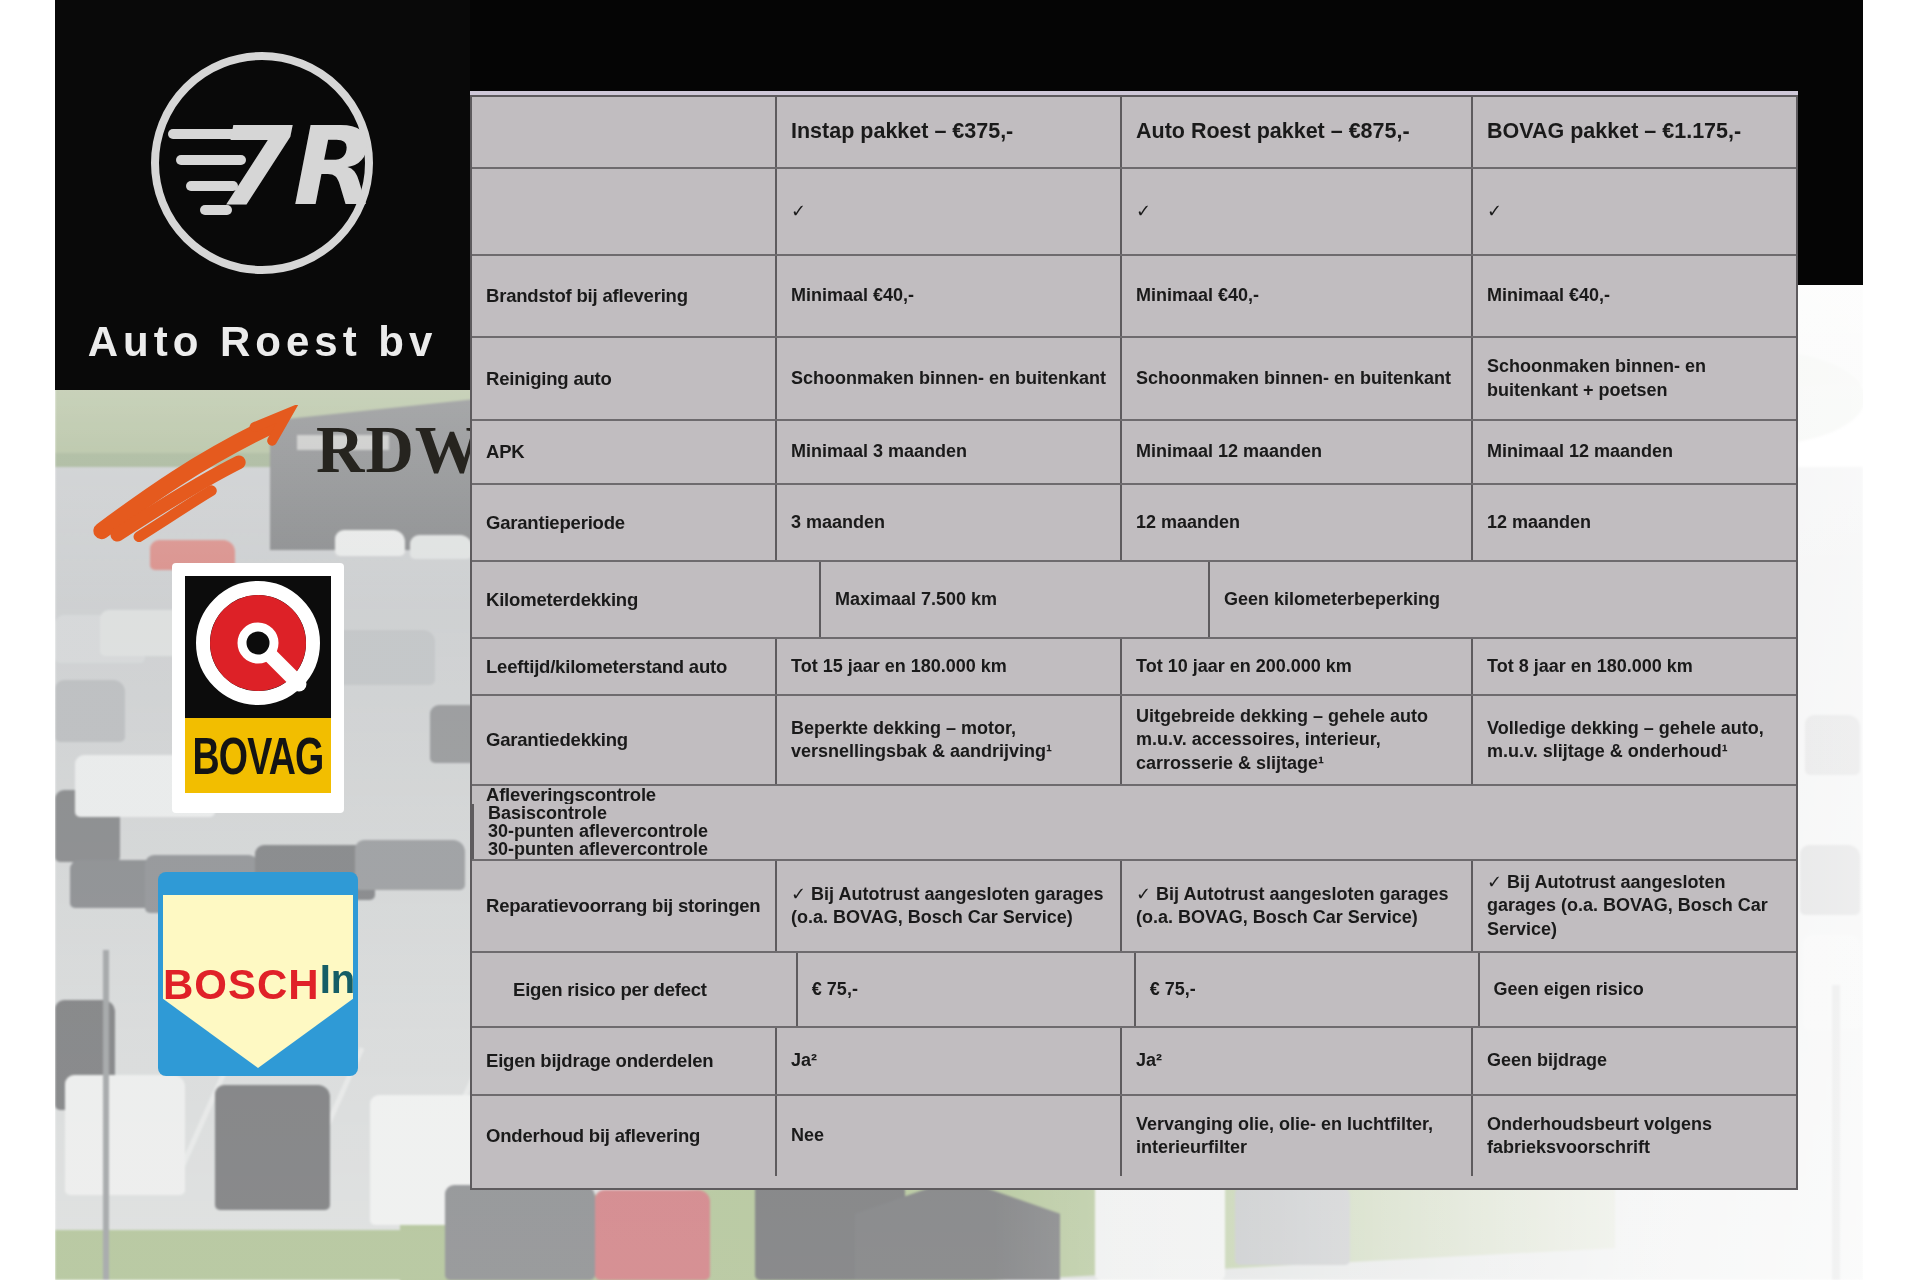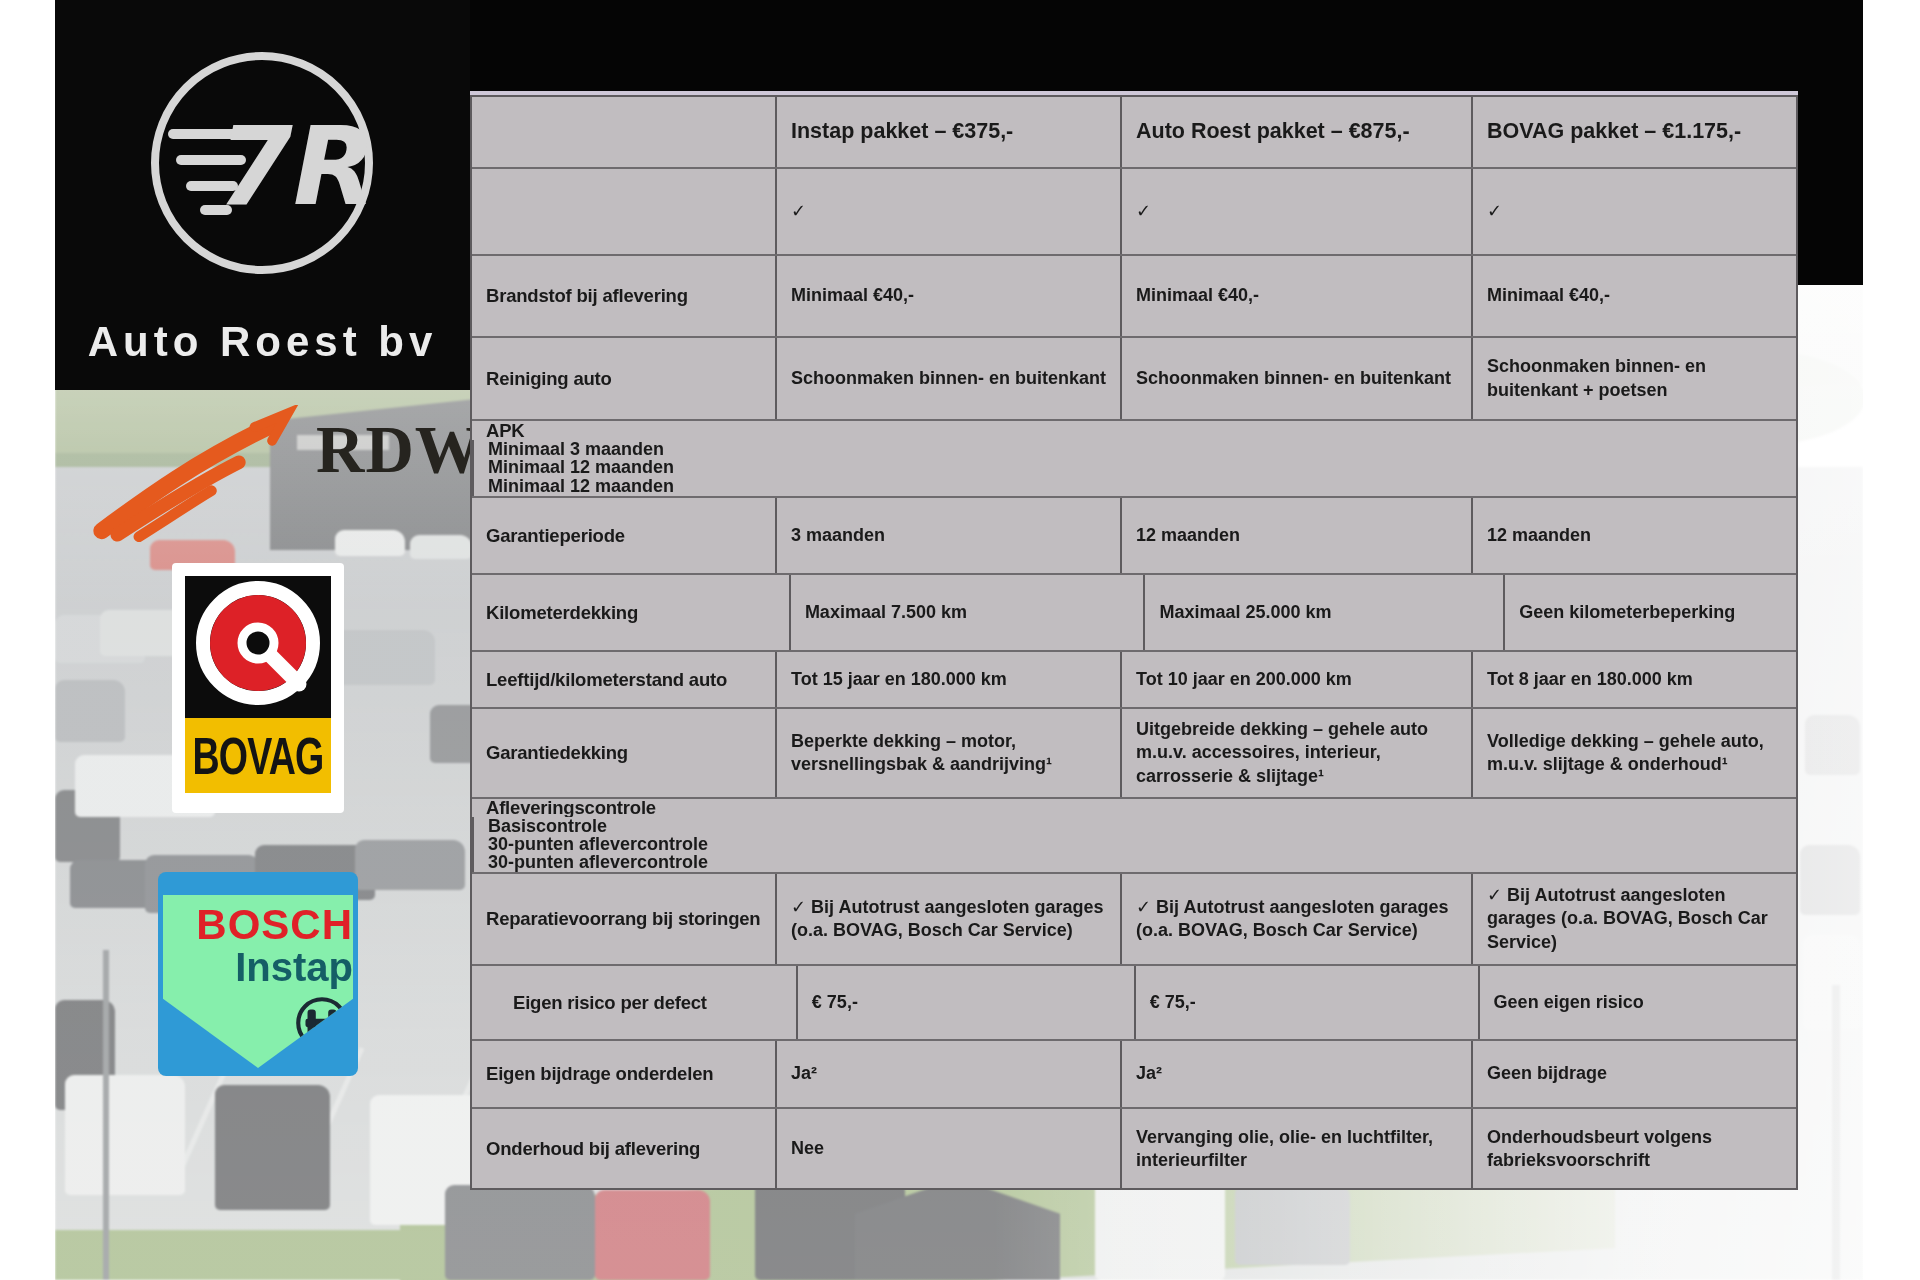--- a/index.html
+++ b/index.html
@@ -44,23 +44,23 @@
 
   
   .bovag{position:absolute;left:172px;top:563px;width:172px;height:250px;background:#ffffff;border-radius:4px;
          display:flex;flex-direction:column;align-items:center;}
   .bovag-emblem{margin-top:13px;width:146px;height:146px;}
   .bovag-band{width:146px;height:75px;margin-top:-4px;background:#f2be00;display:flex;align-items:center;justify-content:center;}
   .bovag-word{font-weight:700;font-size:47px;color:#141414;transform:scaleX(.8) scaleY(1.12);letter-spacing:-1px;}
 
   
   .bosch{position:absolute;left:158px;top:872px;width:200px;height:204px;background:#2f9ad6;border-radius:8px;overflow:hidden;}
-  .bosch-shield{position:absolute;left:5px;right:5px;top:23px;bottom:8px;background:#86efac;
+  .bosch-shield{position:absolute;left:5px;right:5px;top:23px;bottom:8px;background:#fef9c3;
                 clip-path:polygon(0 0,100% 0,100% 60%,50% 100%,0 60%);
-                display:flex;flex-direction:column;align-items:flex-end;}
+                display:flex;align-items:center;}
   .bosch-word1{margin-top:6px;font-weight:700;font-size:42px;color:#e02128;letter-spacing:1px;}
   .bosch-word2{margin-top:-4px;font-weight:700;font-size:40px;color:#155e66;}
 
   
   .lavender{position:absolute;left:470px;top:91px;width:1328px;height:4px;background:#cfc8d8;}
   .tbl{position:absolute;left:470px;top:95px;width:1328px;height:1095px;background:#c1bdc0;
        border:2px solid #5e5b5e;box-sizing:border-box;overflow:hidden;}
   .trow{display:flex;border-top:2px solid #6e6b6e;box-sizing:border-box;}
   .trow.head{border-top:none;height:70px;}
   .cell{box-sizing:border-box;display:flex;align-items:center;padding:8px 12px 8px 14px;
@@ -211,36 +211,35 @@
           <div class="cell val c1">Minimaal €40,-</div>
           <div class="cell val c2">Minimaal €40,-</div>
           <div class="cell val c3">Minimaal €40,-</div>
         </div>
         <div class="trow" style="height: 83px;">
           <div class="cell lab c0">Reiniging auto</div>
           <div class="cell val c1">Schoonmaken binnen- en buitenkant</div>
           <div class="cell val c2">Schoonmaken binnen- en buitenkant</div>
           <div class="cell val c3">Schoonmaken binnen- en buitenkant + poetsen</div>
         </div>
-        <div class="trow" style="height: 77px; flex-direction: column;">
+        <div class="trow" style="height: 64px;">
           <div class="cell lab c0">APK</div>
           <div class="cell val c1">Minimaal 3 maanden</div>
           <div class="cell val c2">Minimaal 12 maanden</div>
           <div class="cell val c3">Minimaal 12 maanden</div>
         </div>
         <div class="trow" style="height: 77px;">
           <div class="cell lab c0">Garantieperiode</div>
           <div class="cell val c1">3 maanden</div>
           <div class="cell val c2">12 maanden</div>
           <div class="cell val c3">12 maanden</div>
         </div>
         <div class="trow" style="height: 77px; gap: 44px;">
           <div class="cell lab c0">Kilometerdekking</div>
           <div class="cell val c1">Maximaal 7.500 km</div>
-          <div class="cell val c2">Maximaal 25.000 km</div>
           <div class="cell val c3">Geen kilometerbeperking</div>
         </div>
         <div class="trow" style="height: 57px;">
           <div class="cell lab c0">Leeftijd/kilometerstand auto</div>
           <div class="cell val c1">Tot 15 jaar en 180.000 km</div>
           <div class="cell val c2">Tot 10 jaar en 200.000 km</div>
           <div class="cell val c3">Tot 8 jaar en 180.000 km</div>
         </div>
         <div class="trow" style="height: 90px;">
           <div class="cell lab c0">Garantiedekking</div>

